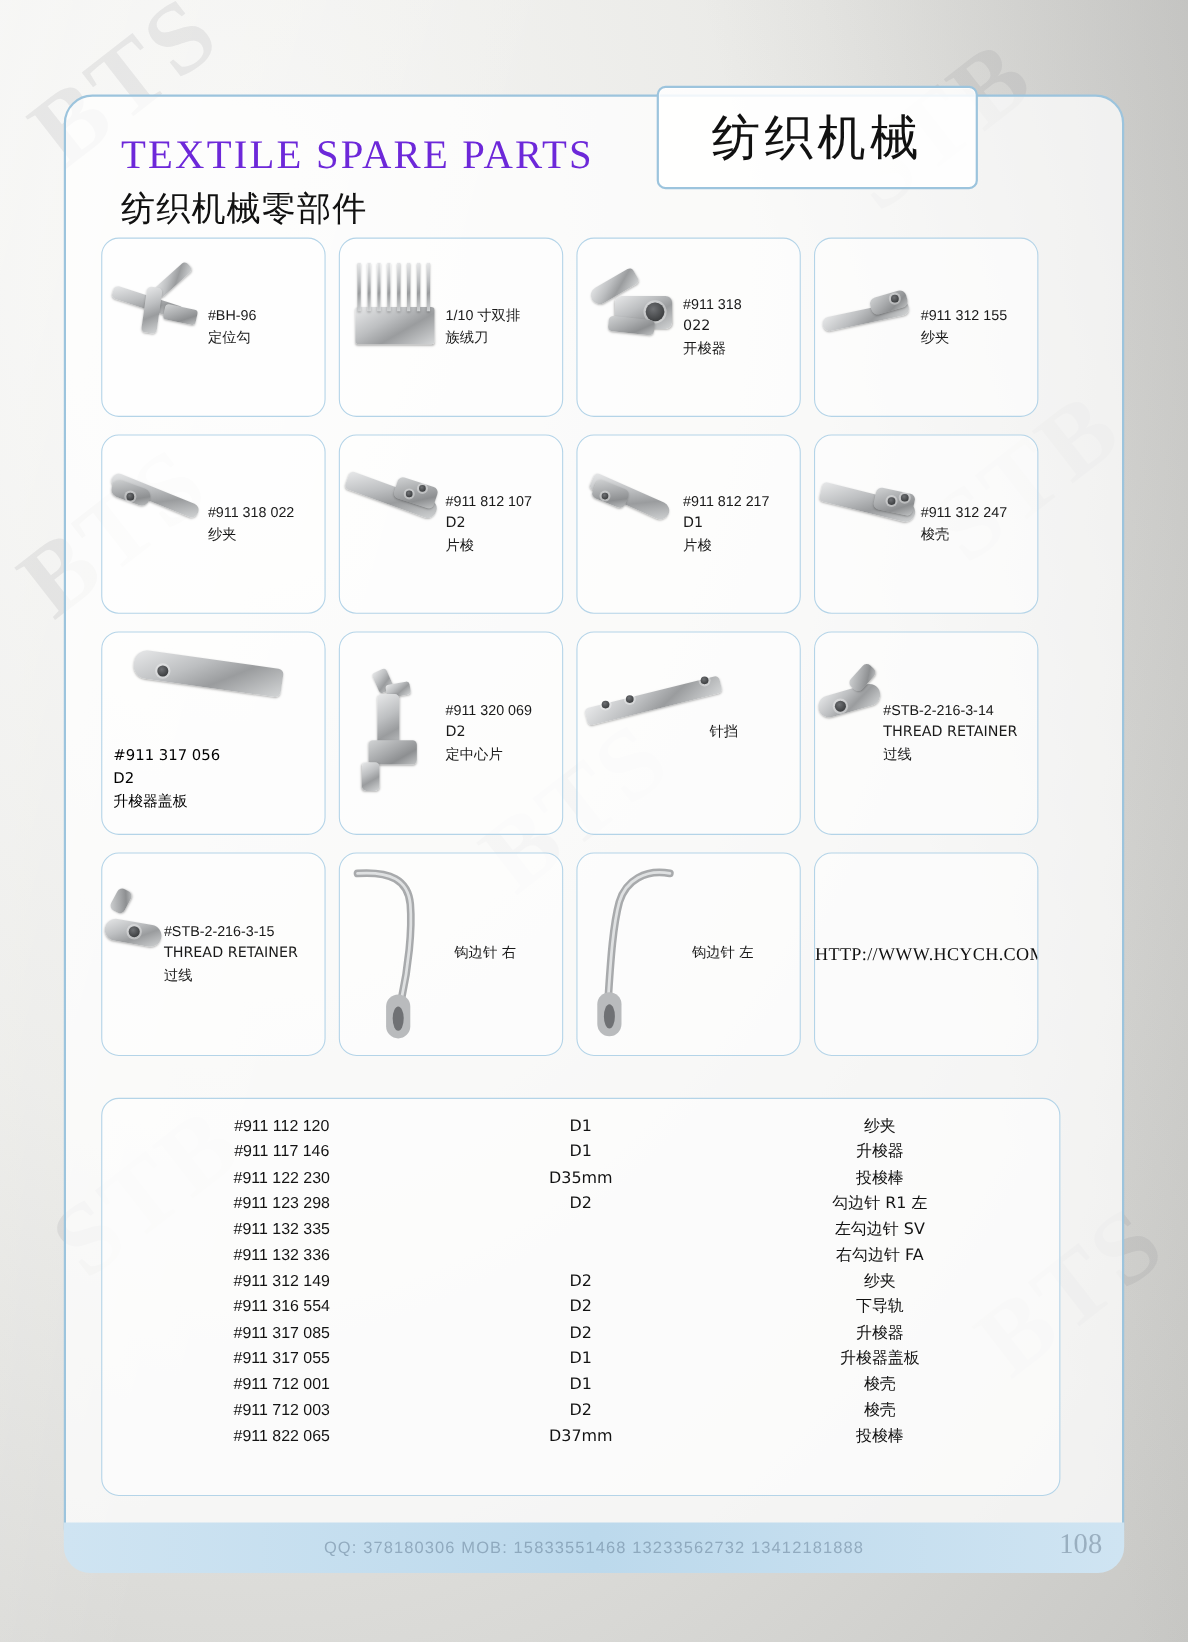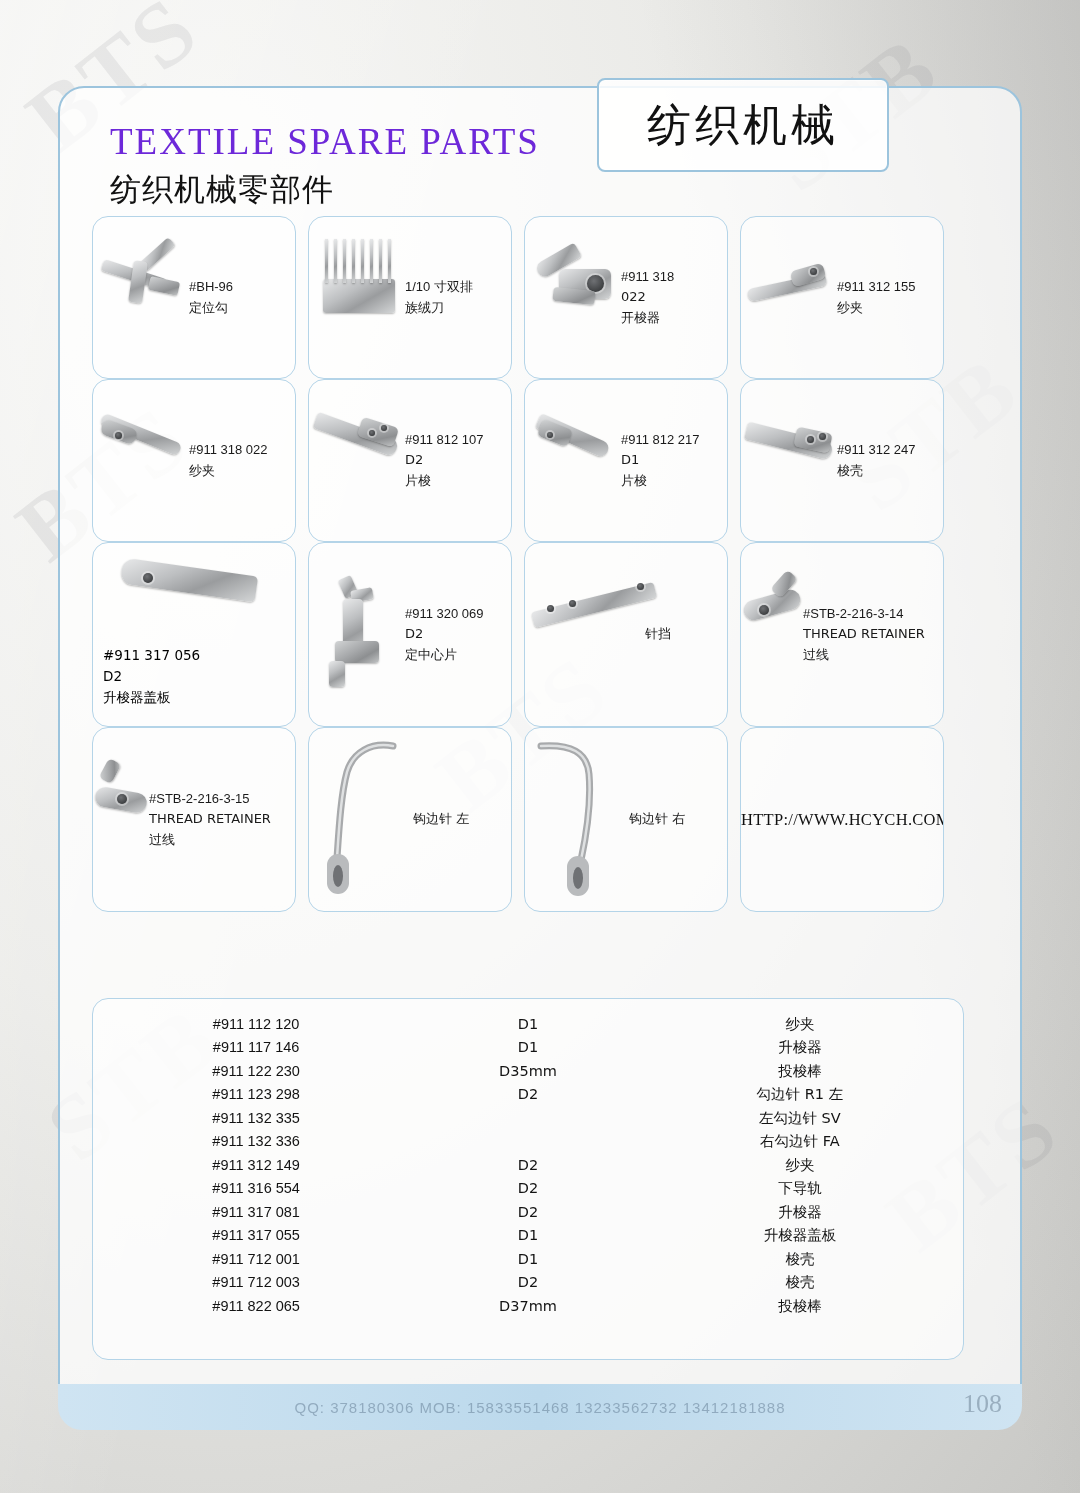--- a/index.html
+++ b/index.html
@@ -101,21 +101,21 @@
   }
 
   
   .grid {
     position: absolute;
     left: 92px;
     top: 216px;
     width: 872px;
     display: flex;
     flex-wrap: wrap;
-    gap: 0 12px;
+    gap: 16px 12px;
   }
   .cell {
     width: 204px;
     height: 163px;
     background: rgba(255,255,255,0.55);
     border: 1px solid #b4d4e8;
     border-radius: 16px;
     box-sizing: border-box;
     position: relative;
     display: flex;
@@ -435,45 +435,45 @@
     <div class="txt">
       <div class="code">#STB-2-216-3-15</div>
       <div class="sub">THREAD RETAINER</div>
       <div class="sub">过线</div>
     </div>
   </div>
 
   <div class="cell tall">
     <div class="art" style="width:104px; min-width:104px;">
       <svg width="104" height="185" viewBox="0 0 104 185">
+        <path d="M16 18 C46 16 62 24 64 46 C66 70 62 104 56 132" stroke="#a8aaac" stroke-width="7" fill="none" stroke-linecap="round"></path>
+        <path d="M16 18 C46 16 62 24 64 46 C66 70 62 104 56 132" stroke="#dfe1e2" stroke-width="2.5" fill="none" stroke-linecap="round"></path>
+        <rect x="42" y="128" width="22" height="40" rx="11" fill="#b9bbbd"></rect>
+        <ellipse cx="53" cy="150" rx="5" ry="11" fill="#6f7174"></ellipse>
+      </svg>
+    </div>
+    <div class="txt">
+      <div class="sub">钩边针 右</div>
+    </div>
+  </div>
+
+  <div class="cell tall">
+    <div class="art" style="width:104px; min-width:104px;">
+      <svg width="104" height="185" viewBox="0 0 104 185">
         <path d="M84 18 C62 14 44 24 38 44 C32 66 30 100 28 130" stroke="#a8aaac" stroke-width="7" fill="none" stroke-linecap="round"></path>
         <path d="M84 18 C62 14 44 24 38 44 C32 66 30 100 28 130" stroke="#dfe1e2" stroke-width="2.5" fill="none" stroke-linecap="round"></path>
         <rect x="18" y="126" width="22" height="40" rx="11" fill="#b9bbbd"></rect>
         <ellipse cx="29" cy="148" rx="5" ry="11" fill="#6f7174"></ellipse>
       </svg>
     </div>
     <div class="txt">
       <div class="sub">钩边针 左</div>
     </div>
   </div>
 
-  <div class="cell tall">
-    <div class="art" style="width:104px; min-width:104px;">
-      <svg width="104" height="185" viewBox="0 0 104 185">
-        <path d="M16 18 C46 16 62 24 64 46 C66 70 62 104 56 132" stroke="#a8aaac" stroke-width="7" fill="none" stroke-linecap="round"></path>
-        <path d="M16 18 C46 16 62 24 64 46 C66 70 62 104 56 132" stroke="#dfe1e2" stroke-width="2.5" fill="none" stroke-linecap="round"></path>
-        <rect x="42" y="128" width="22" height="40" rx="11" fill="#b9bbbd"></rect>
-        <ellipse cx="53" cy="150" rx="5" ry="11" fill="#6f7174"></ellipse>
-      </svg>
-    </div>
-    <div class="txt">
-      <div class="sub">钩边针 右</div>
-    </div>
-  </div>
-
   <div class="cell tall center-text">
     <div class="url">HTTP://WWW.HCYCH.COM</div>
   </div>
 
 </div>
 
 <div class="spec">
   <table class="spec-table">
     <tbody>
       <tr>
@@ -510,21 +510,21 @@
           <td class="c-code">#911 312 149</td>
           <td class="c-type">D2</td>
           <td class="c-name">纱夹</td>
         </tr>
       <tr>
           <td class="c-code">#911 316 554</td>
           <td class="c-type">D2</td>
           <td class="c-name">下导轨</td>
         </tr>
       <tr>
-          <td class="c-code">#911 317 081</td>
+          <td class="c-code">#911 317 085</td>
           <td class="c-type">D2</td>
           <td class="c-name">升梭器</td>
         </tr>
       <tr>
           <td class="c-code">#911 317 055</td>
           <td class="c-type">D1</td>
           <td class="c-name">升梭器盖板</td>
         </tr>
       <tr>
           <td class="c-code">#911 712 001</td>

